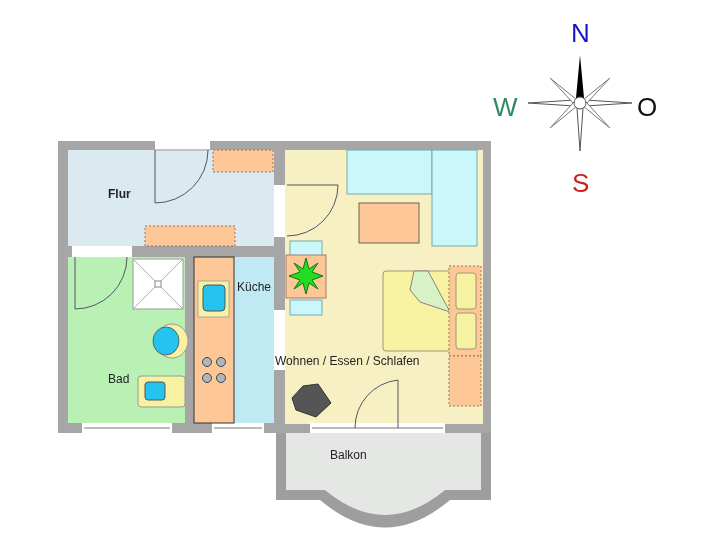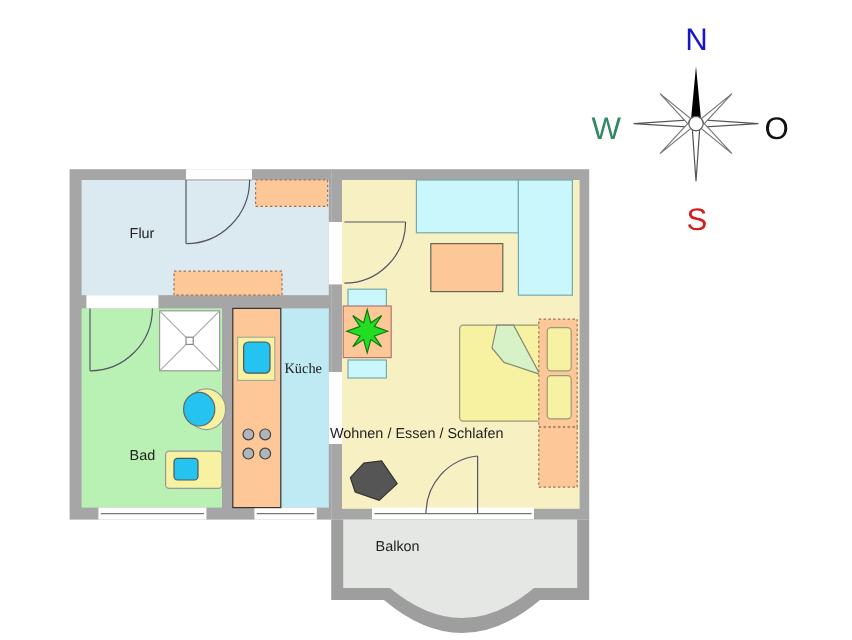--- a/index.html
+++ b/index.html
@@ -118,22 +118,22 @@
     <polygon points="-52,0 -5,-3 -5,3" fill="#fff" stroke="#555"></polygon>
     <polygon points="52,0 5,-3 5,3" fill="#fff" stroke="#555"></polygon>
     <polygon points="-30,-25 -3,-3 -6,1" fill="#fff" stroke="#777"></polygon>
     <polygon points="30,-25 3,-3 6,1" fill="#fff" stroke="#777"></polygon>
     <polygon points="-30,25 -3,3 -6,-1" fill="#fff" stroke="#777"></polygon>
     <polygon points="30,25 3,3 6,-1" fill="#fff" stroke="#777"></polygon>
     <circle r="6" fill="#fff" stroke="#555"></circle>
   </g>
 </svg>
 
-<span class="label" style="left:108px; top:187px;">Flur</span>
+<span class="label" style="left:108px; top:187px;font-weight:bold;">Flur</span>
 <span class="label" style="left:108px; top:372px;">Bad</span>
-<span class="label" style="left:237px; top:300px;font-family:Liberation Serif, serif;">Küche</span>
+<span class="label" style="left:237px; top:280px;">Küche</span>
 <span class="label" style="left:275px; top:354px;">Wohnen / Essen / Schlafen</span>
-<span class="label" style="left:313px; top:448px;">Balkon</span>
+<span class="label" style="left:330px; top:448px;">Balkon</span>
 
 <span class="compass-letter" style="left:571px; top:20px; color:#1717c8;">N</span>
 <span class="compass-letter" style="left:572px; top:170px; color:#d51c1c;">S</span>
 <span class="compass-letter" style="left:493px; top:94px; color:#2e8a63;">W</span>
 <span class="compass-letter" style="left:637px; top:94px; color:#111;">O</span>
 
 </body></html>

